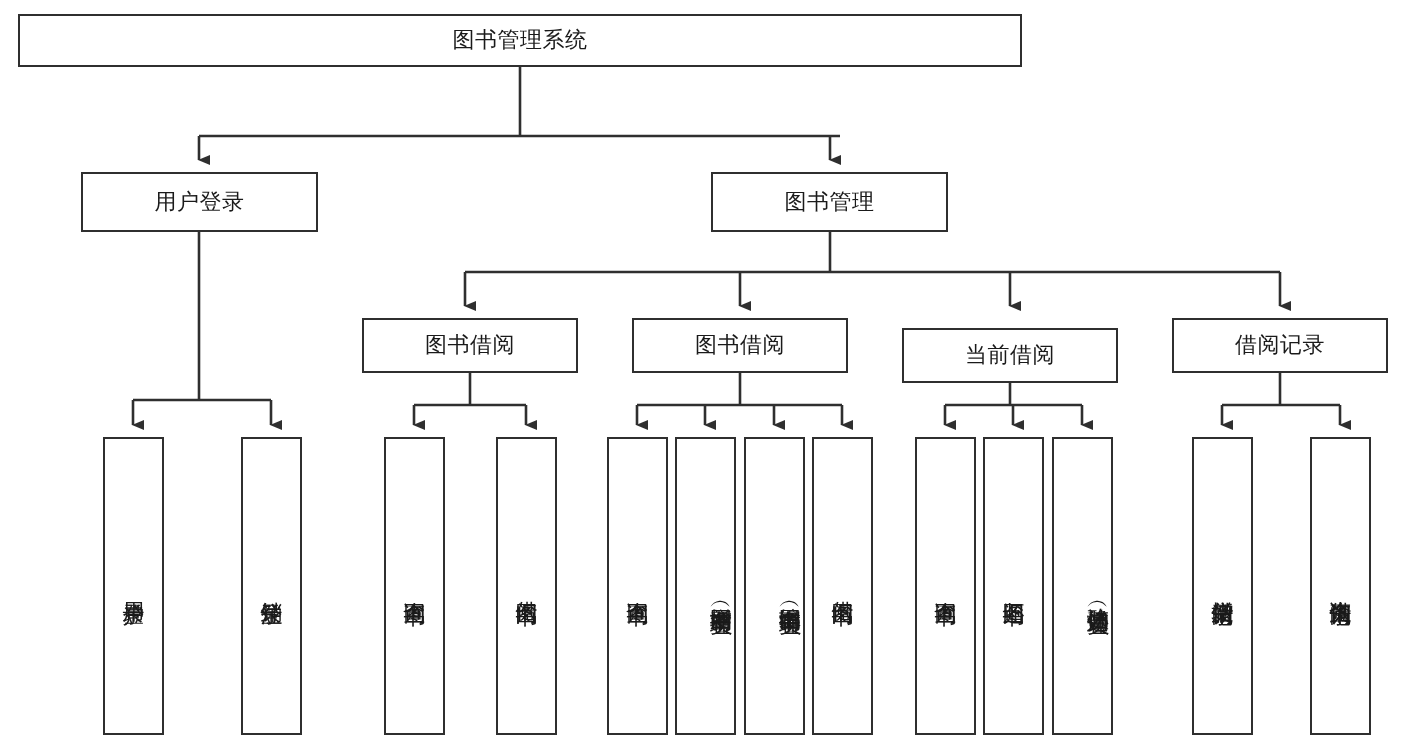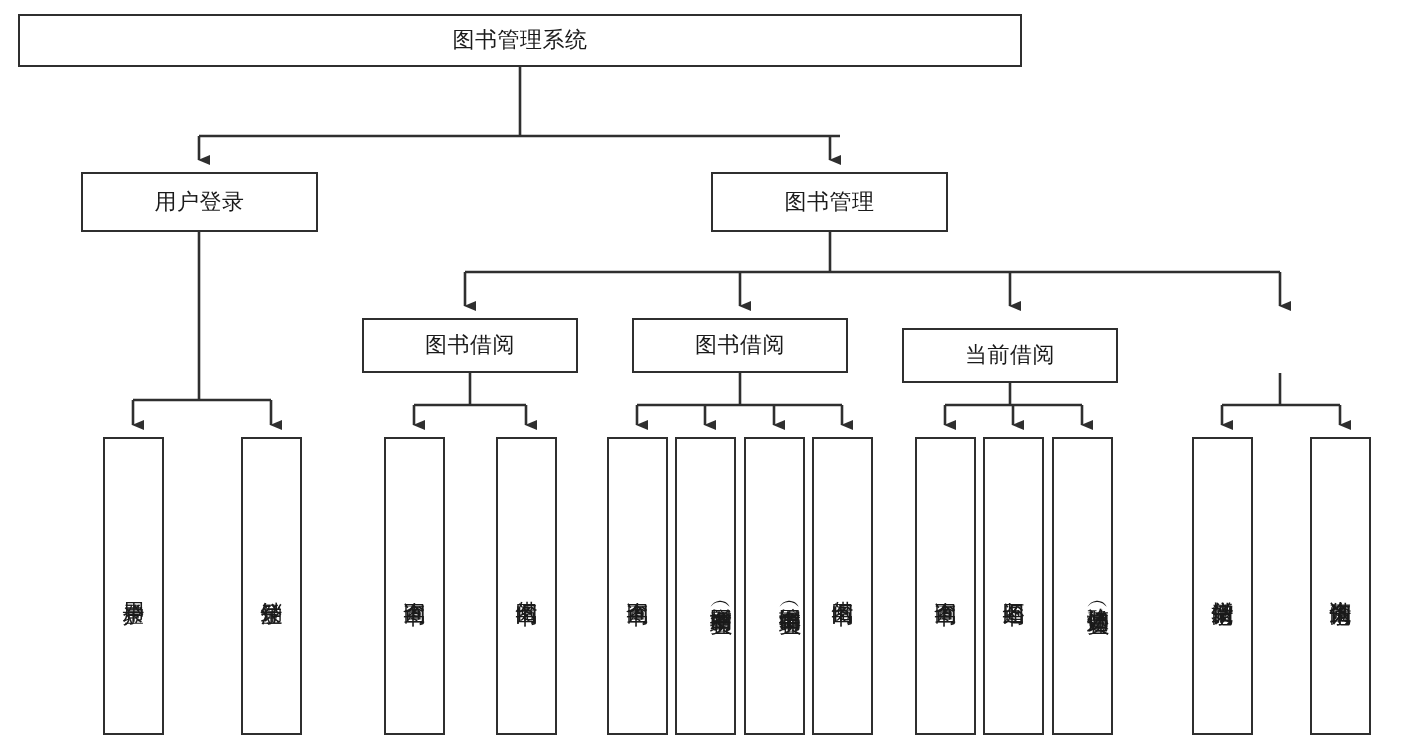--- a/index.html
+++ b/index.html
@@ -138,20 +138,23 @@
 
   <div class="node node-h" style="left:362px; top:318px; width:216px; height:55px;">
     <span class="node-label">图书借阅</span>
   </div>
   <div class="node node-h" style="left:632px; top:318px; width:216px; height:55px;">
     <span class="node-label">图书借阅</span>
   </div>
   <div class="node node-h" style="left:902px; top:328px; width:216px; height:55px;">
     <span class="node-label">当前借阅</span>
   </div>
+  <div class="node node-h" style="left:1172px; top:318px; width:216px; height:55px;">
+    <span class="node-label">借阅记录</span>
+  </div>
 
   <div class="node node-v vcenter" style="left:103px; top:437px; width:61px; height:298px;">
     <span class="node-label">用户登录</span>
   </div>
   <div class="node node-v vcenter" style="left:241px; top:437px; width:61px; height:298px;">
     <span class="node-label">注销登录</span>
   </div>
 
   <div class="node node-v vcenter" style="left:384px; top:437px; width:61px; height:298px;">
     <span class="node-label">查询图书</span>

